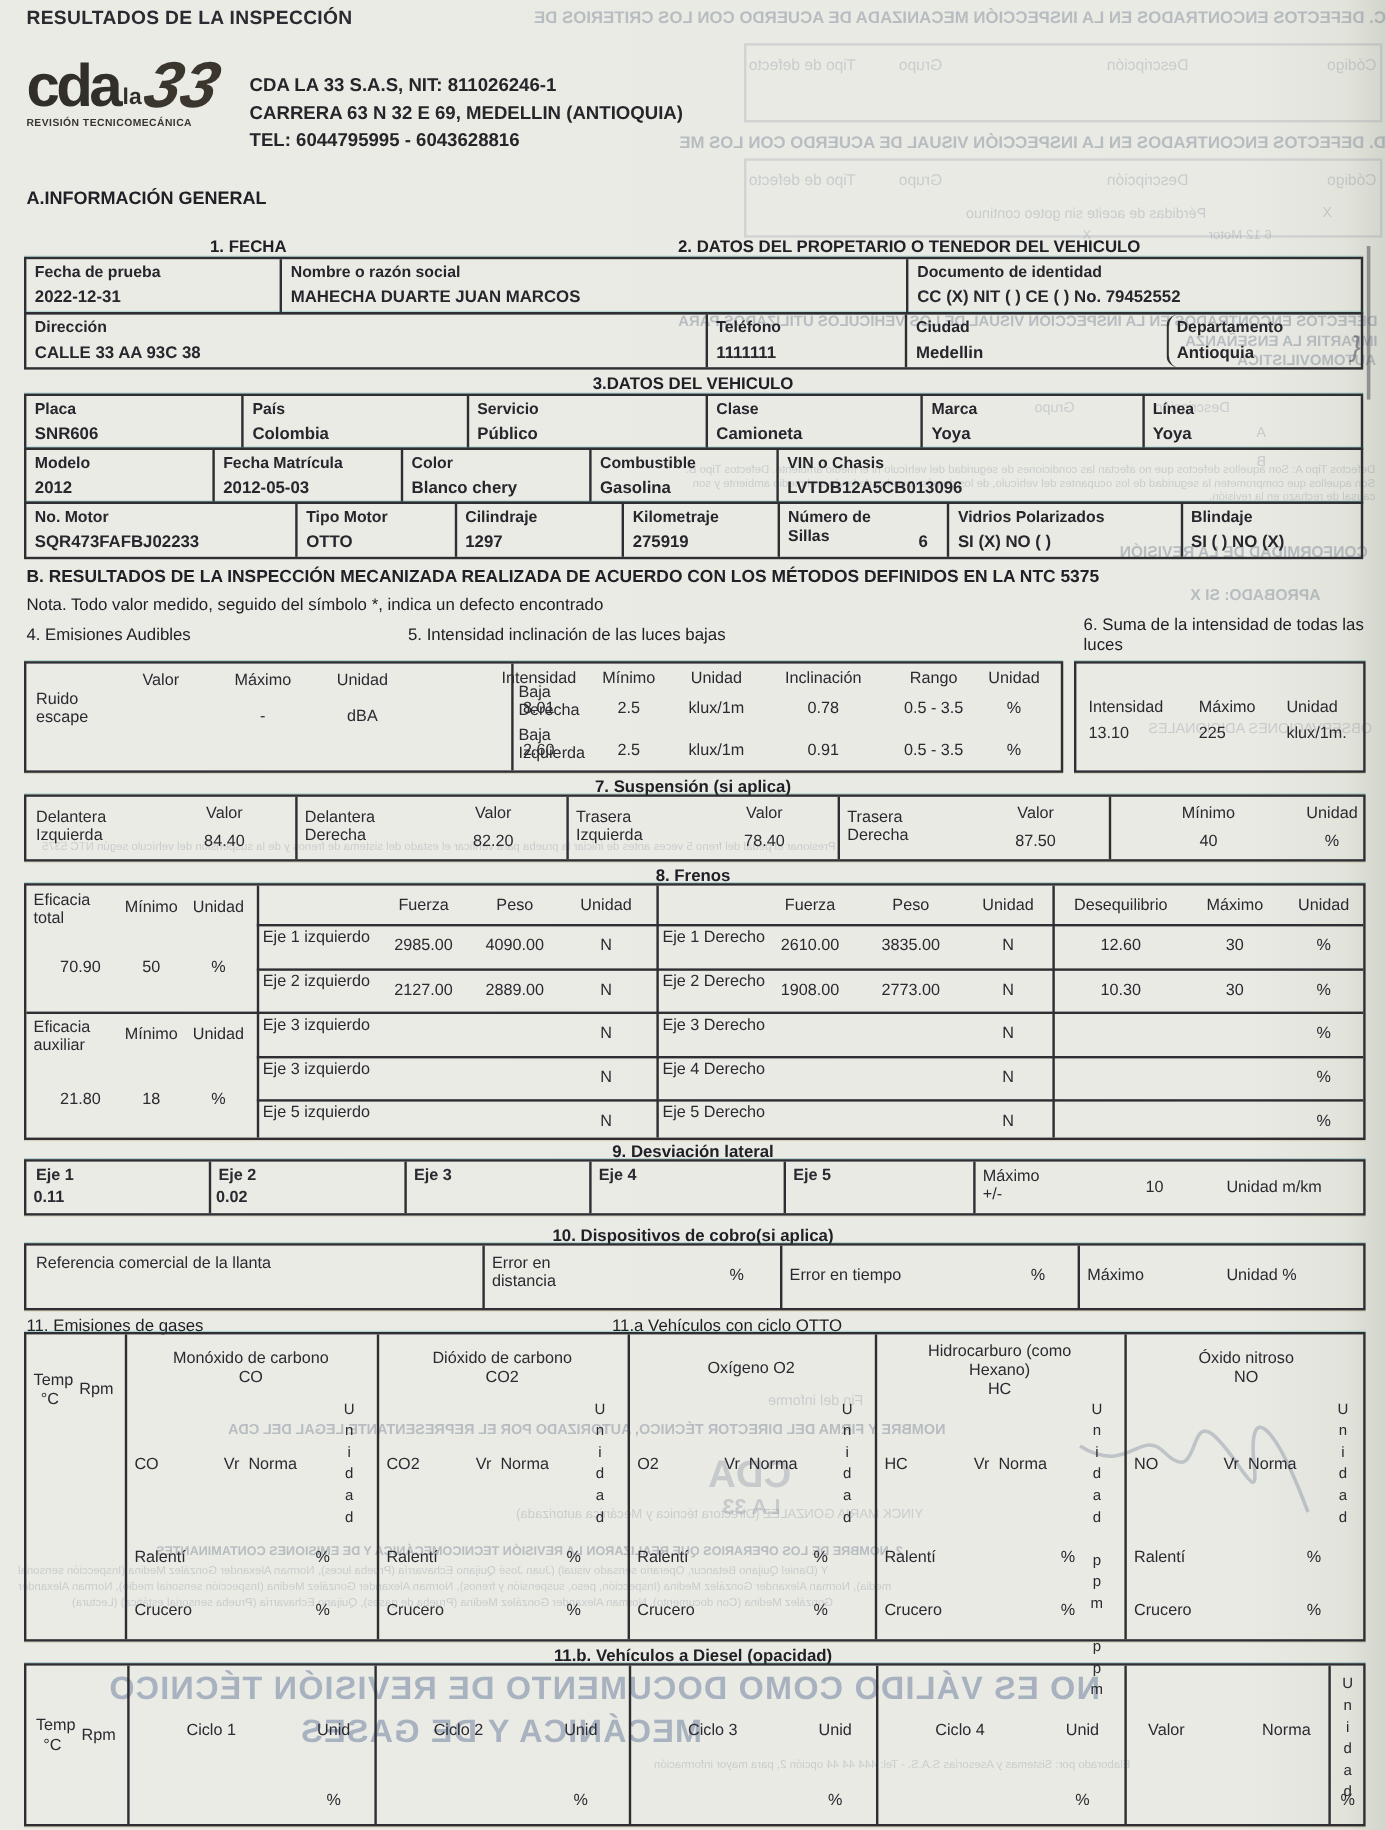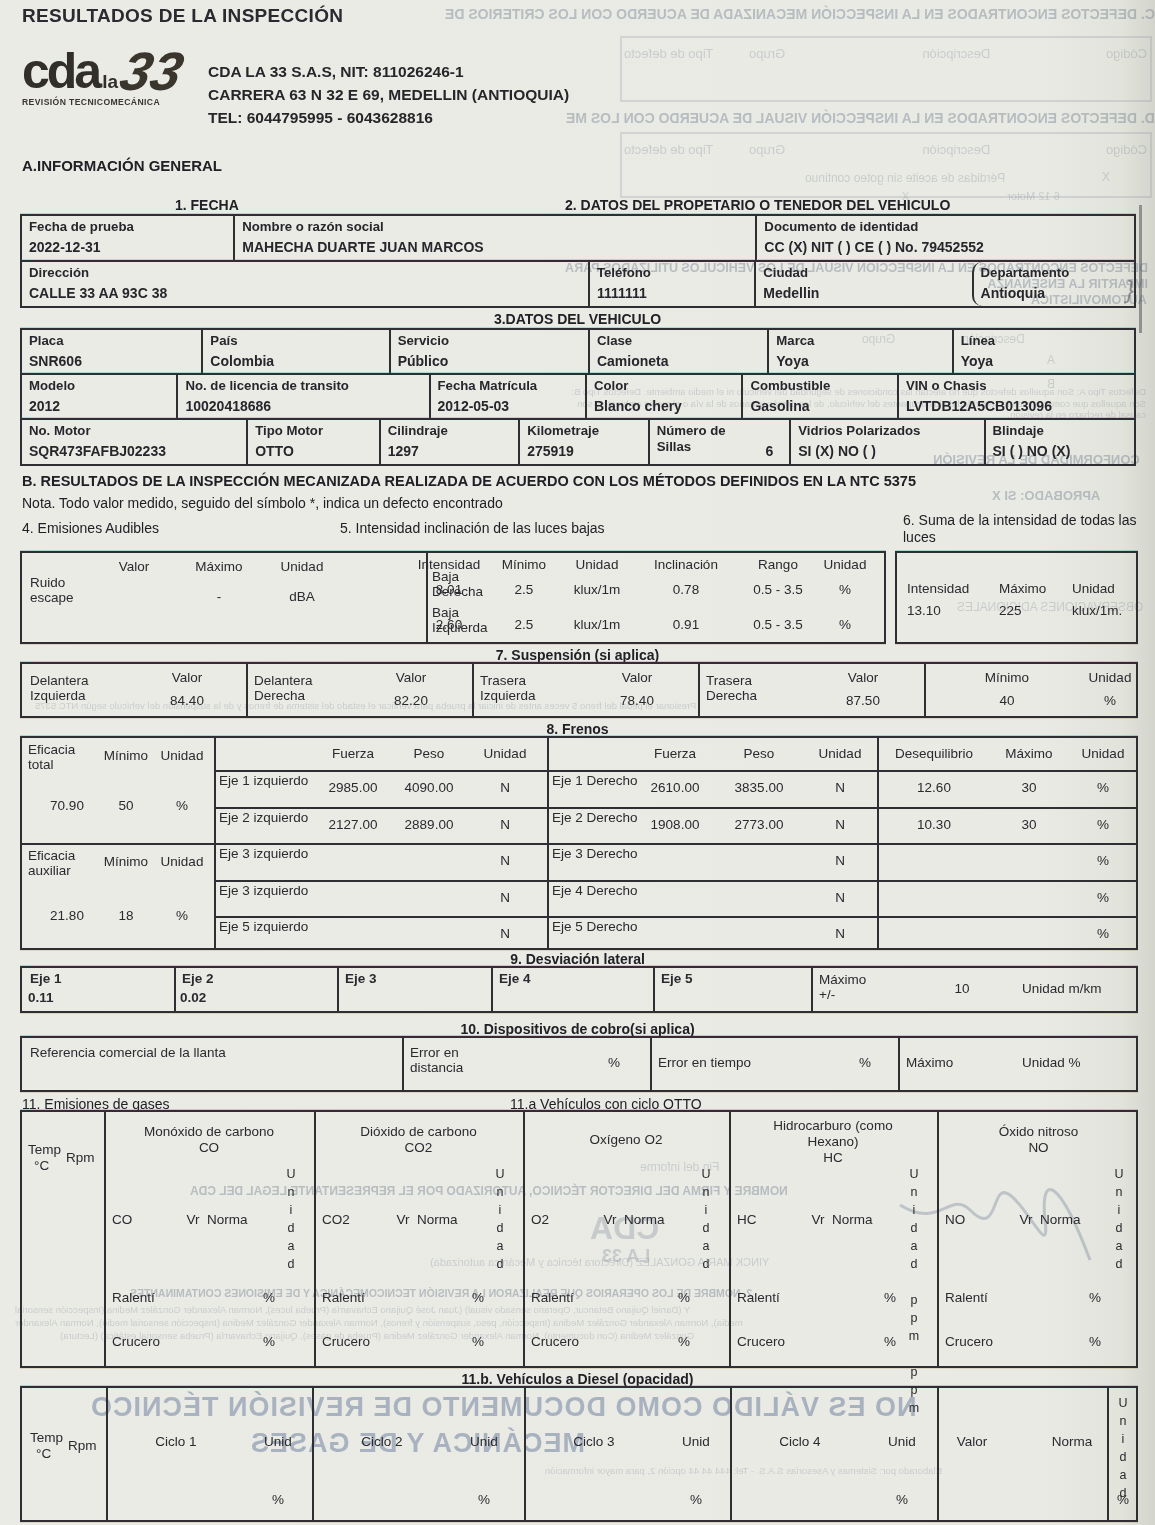--- a/index.html
+++ b/index.html
@@ -75,21 +75,21 @@
   <div class="ghost" style="left:130px;top:1287px;font-size:10.5px;">2. NOMBRE DE LOS OPERARIOS QUE REALIZARON LA REVISIÓN TECNICOMECÁNICA Y DE EMISIONES CONTAMINANTES</div>
   <div class="ghost lt" style="left:15px;top:1304px;font-size:9.5px;">Y (Daniel Quijano Betancur, Operario sensado visual) (Juan José Quijano Echavarría (Prueba luces), Norman Alexander González Medina (Inspección sensorial</div>
   <div class="ghost lt" style="left:15px;top:1317px;font-size:9.5px;">media), Norman Alexander González Medina (Inspección, peso, suspensión y frenos), Norman Alexander González Medina (Inspección sensorial medio), Norman Alexander</div>
   <div class="ghost lt" style="left:60px;top:1330px;font-size:9.5px;">González Medina (Con documento), Norman Alexander González Medina (Prueba de gases), Quijano Echavarría (Prueba sensorial estática) (Lectura)</div>
   <div class="ghost blue" style="left:90px;top:1392px;font-size:27px;letter-spacing:1px;">NO ES VÁLIDO COMO DOCUMENTO DE REVISIÓN TÉCNICO</div>
   <div class="ghost blue" style="left:250px;top:1428px;font-size:27px;letter-spacing:1px;">MECÁNICA Y DE GASES</div>
   <div class="ghost lt" style="left:545px;top:1465px;font-size:9.5px;">Elaborado por: Sistemas y Asesorías S.A.S. - Tel: 444 44 44 opción 2, para mayor información</div>
   <div class="mark" style="left:1126px;top:276px;font-size:24px;font-style:italic;">}</div>
   <div style="position:absolute;left:1139px;top:205px;width:3px;height:128px;background:rgba(70,70,78,.5);"></div>
 
-  <div class="t b" style="left:22px;top:8px;font-size:19px;letter-spacing:.3px;">RESULTADOS DE LA INSPECCIÓN</div>
+  <div class="t b" style="left:22px;top:8px;font-size:16px;letter-spacing:.3px;">RESULTADOS DE LA INSPECCIÓN</div>
 
   <div class="logo">
     <div class="logo-row">
       <span class="lg1">cda</span>
       <span class="lg2">la</span>
       <span class="lg3">33</span>
     </div>
     <div class="lgsub">REVISIÓN TECNICOMECÁNICA</div>
   </div>
   <div class="company" style="position:absolute;left:208px;top:60px;">
@@ -159,24 +159,20 @@
     </div>
     <div class="fc" style="width:183px;">
       <div class="fl">Línea</div>
       <div class="fv">Yoya</div>
     </div>
   </div>
   <div class="frow" style="left:20px;top:373px;width:1116px;height:47px;">
     <div class="fc" style="width:155px;">
       <div class="fl">Modelo</div>
       <div class="fv">2012</div>
-    </div>
-    <div class="fc" style="width:253px;">
-      <div class="fl">No. de licencia de transito</div>
-      <div class="fv">10020418686</div>
     </div>
     <div class="fc" style="width:157px;">
       <div class="fl">Fecha Matrícula</div>
       <div class="fv">2012-05-03</div>
     </div>
     <div class="fc" style="width:157px;">
       <div class="fl">Color</div>
       <div class="fv">Blanco chery</div>
     </div>
     <div class="fc" style="width:156px;">

